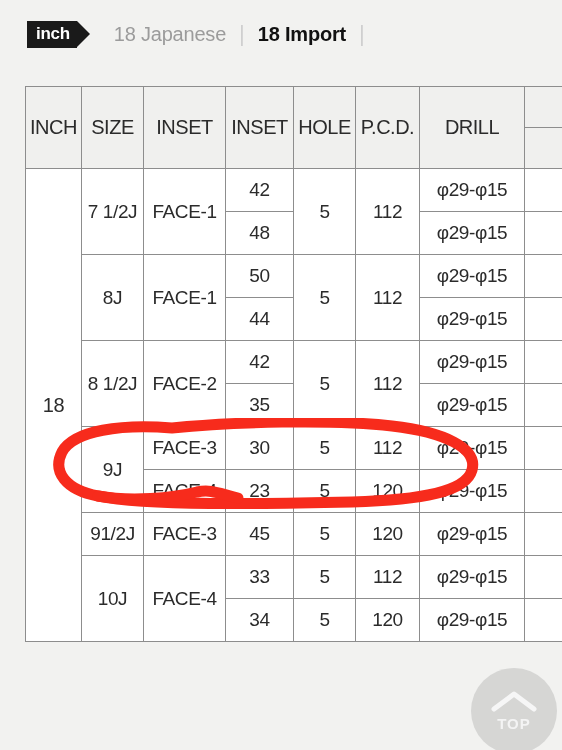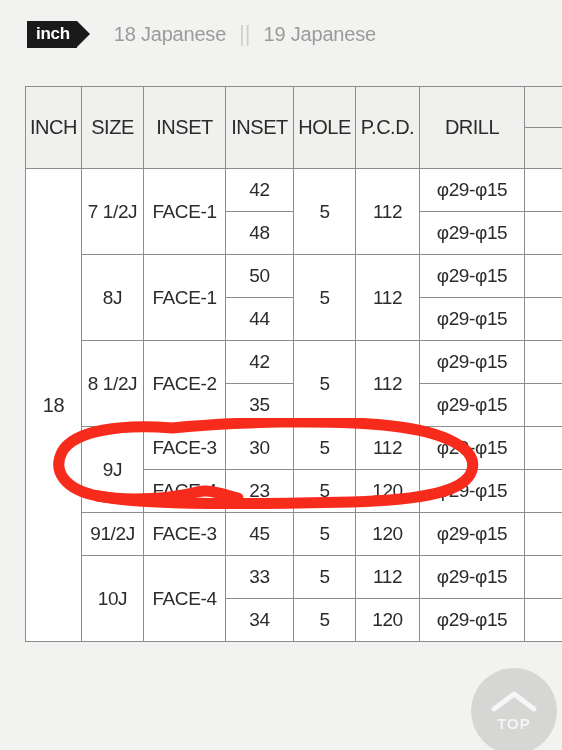--- a/index.html
+++ b/index.html
@@ -171,22 +171,22 @@
 </head>
 <body>
 
 <div id="page">
 
   <div class="navbar">
     <span class="inch-tag">inch</span>
 
     <span class="nav-item first">18 Japanese</span>
     <span class="nav-sep">|</span>
+    <span class="nav-item active">18 Import</span>
     <span class="nav-sep">|</span>
-    <span class="nav-item">19 Japanese</span>
   </div>
 
   <div class="table-wrap">
     <table class="spec">
       <thead>
         <tr>
           <th class="c-inch" rowspan="2">INCH</th>
           <th class="c-size" rowspan="2">SIZE</th>
           <th class="c-face" rowspan="2">INSET</th>
           <th class="c-inset" rowspan="2">INSET</th>

